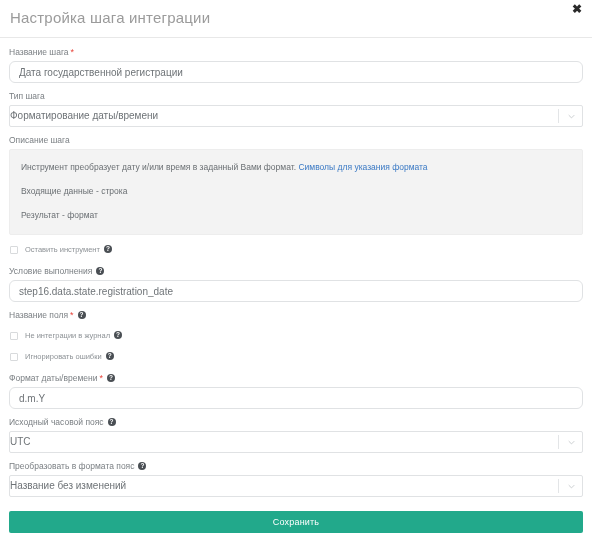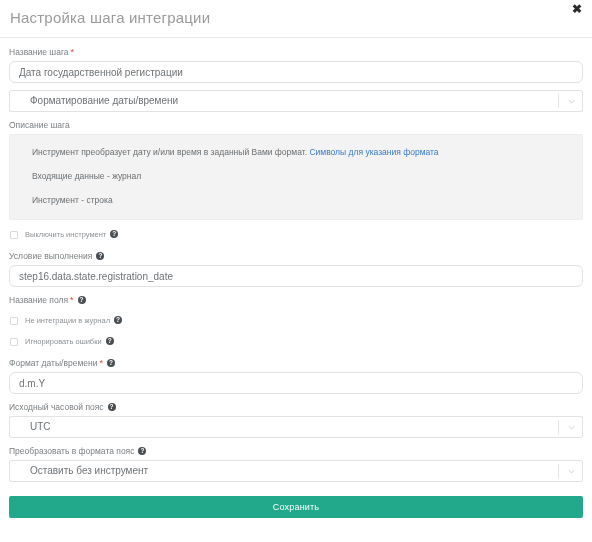--- a/index.html
+++ b/index.html
@@ -113,21 +113,21 @@
     height: 22px;
   }
   .select-box {
     display: block;
     width: 100%;
     height: 22px;
     box-sizing: border-box;
     border: 1px solid #e0e2e4;
     border-radius: 2px;
     background: #ffffff;
-    padding: 0 34px 0 20px;
+    padding: 0 34px 0 0;
     font-size: 10px;
     color: #6e7377;
     line-height: 20px;
     white-space: nowrap;
     overflow: hidden;
     cursor: pointer;
   }
   .select-sep {
     position: absolute;
     right: 24px;
@@ -143,21 +143,21 @@
     width: 7px;
     height: 7px;
     pointer-events: none;
   }
   .select-arrow svg { display: block; }
   
   .desc-panel {
     background: #f3f3f3;
     border: 1px solid #ededed;
     border-radius: 2px;
-    padding: 11px 11px 13px 22px;
+    padding: 11px 11px 13px 11px;
     box-sizing: border-box;
     min-height: 72px;
   }
   .desc-line {
     font-size: 8.5px;
     color: #6a6f73;
     line-height: 12px;
     margin-bottom: 12px;
     white-space: nowrap;
   }
@@ -220,46 +220,47 @@
   <div class="dialog-body">
 
     <div class="field">
       <span class="field-label">
         <span>Название шага</span><span class="req-star">*</span>
       </span>
       <input class="text-input" type="text" value="Дата государственной регистрации" style="">
     </div>
 
     <div class="field">
+      <span class="field-label">Тип шага</span>
       <div class="select-wrap">
         <div class="select-box">Форматирование даты/времени</div>
         <div class="select-sep"></div>
         <div class="select-arrow">
           <svg viewBox="0 0 10 10" width="7" height="7">
               <path d="M1 3 L5 7 L9 3" fill="none" stroke="#c2c6c9" stroke-width="1.2"></path>
             </svg>
         </div>
       </div>
     </div>
 
     <div class="field">
       <span class="field-label">Описание шага</span>
       <div class="desc-panel">
         <div class="desc-line">
           <span>Инструмент преобразует дату и/или время в заданный Вами формат.</span>
           <a class="desc-link">Символы для указания формата</a>
         </div>
-        <div class="desc-line">Входящие данные - журнал</div>
-        <div class="desc-line">Инструмент - строка</div>
+        <div class="desc-line">Входящие данные - строка</div>
+        <div class="desc-line">Результат - формат</div>
       </div>
     </div>
 
     <div class="checkbox-row">
       <div class="checkbox-box"></div>
-      <span class="checkbox-label">Выключить инструмент</span>
+      <span class="checkbox-label">Оставить инструмент</span>
       <span class="help-icon">?</span>
     </div>
 
     <div class="field">
       <span class="field-label">
         <span>Условие выполнения</span><span class="help-icon">?</span>
       </span>
       <input class="text-input" type="text" value="step16.data.state.registration_date" style="">
     </div>
 
@@ -301,21 +302,21 @@
             </svg>
         </div>
       </div>
     </div>
 
     <div class="field">
       <span class="field-label">
         <span>Преобразовать в формата пояс</span><span class="help-icon">?</span>
       </span>
       <div class="select-wrap">
-        <div class="select-box">Оставить без инструмент</div>
+        <div class="select-box">Название без изменений</div>
         <div class="select-sep"></div>
         <div class="select-arrow">
           <svg viewBox="0 0 10 10" width="7" height="7">
               <path d="M1 3 L5 7 L9 3" fill="none" stroke="#c2c6c9" stroke-width="1.2"></path>
             </svg>
         </div>
       </div>
     </div>
 
     <button class="save-button">Сохранить</button>

